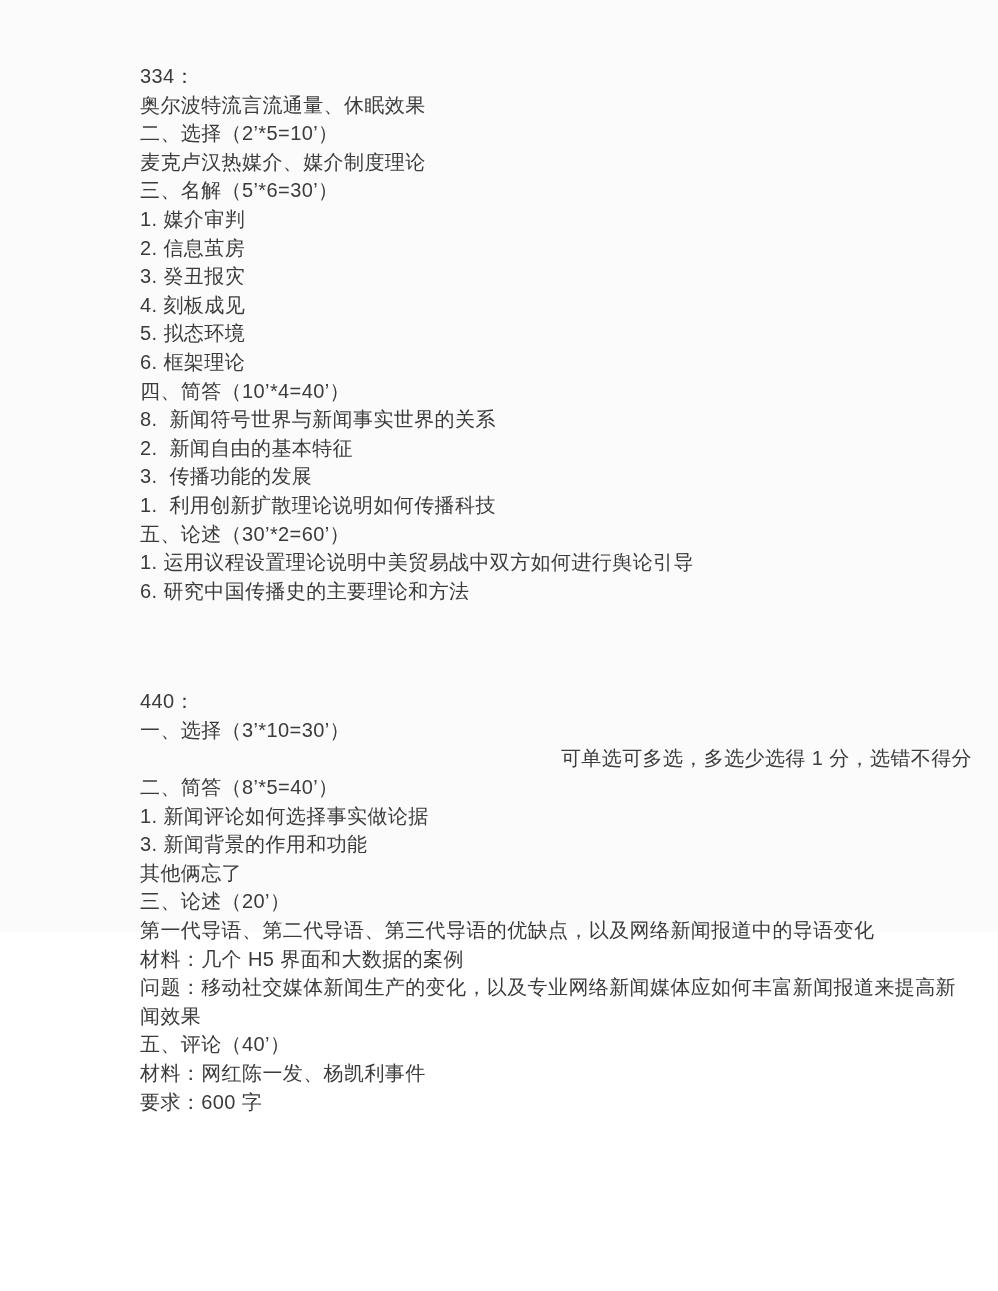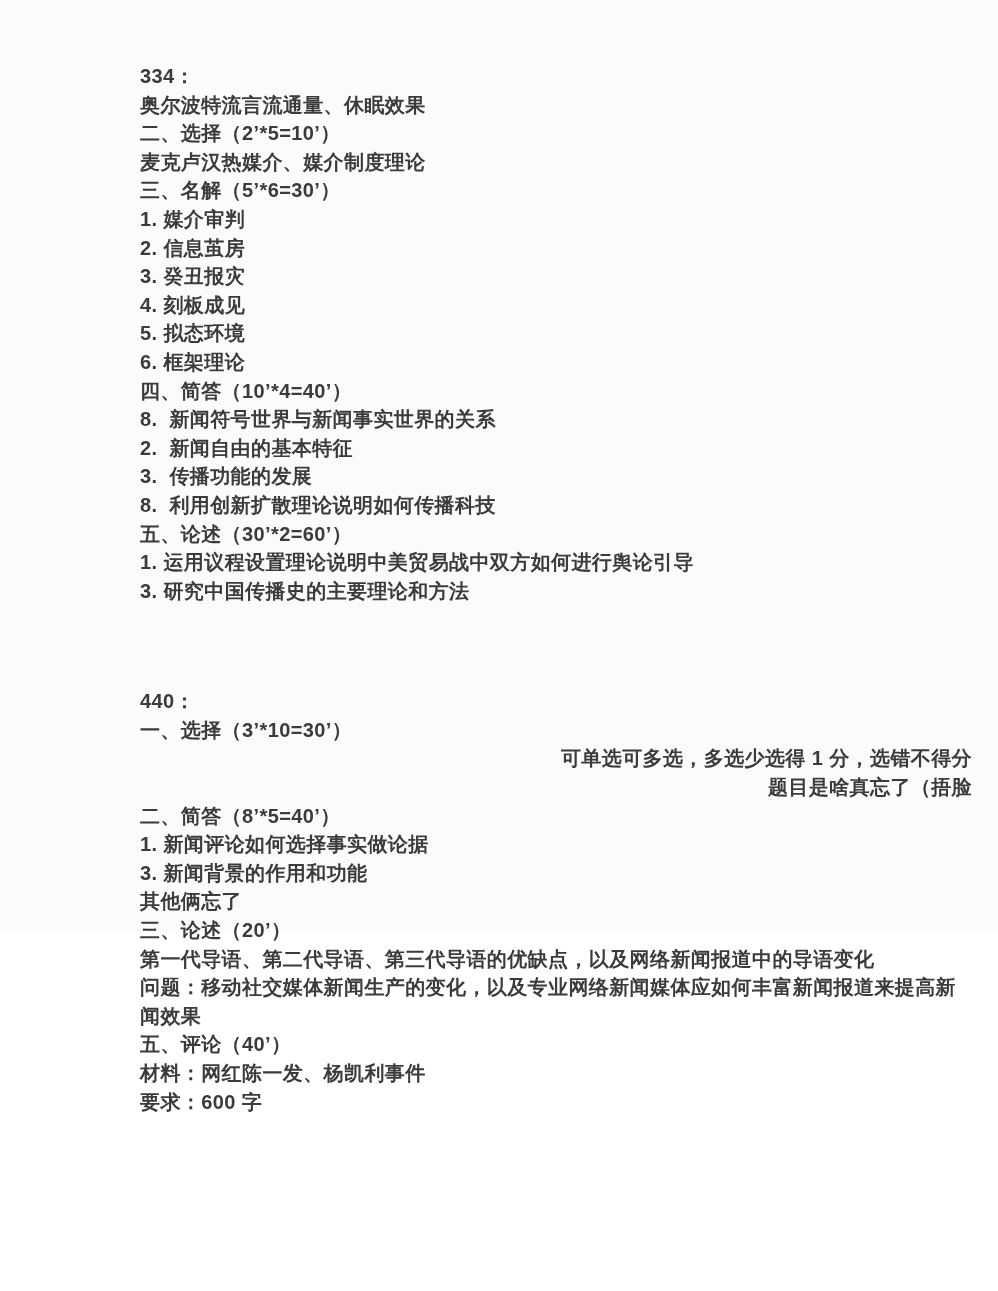--- a/index.html
+++ b/index.html
@@ -11,21 +11,20 @@
     height: 1291px;
     position: relative;
     overflow: hidden;
     font-family: "Liberation Sans", "DejaVu Sans", sans-serif;
   }
   #page {
     position: absolute;
     inset: 0;
     width: 998px;
     height: 932px;
-    font-weight: bold;
   }
   #content {
     position: absolute;
     left: 140px;
     top: 62px;
     width: 832px;
   }
   .section {
     display: block;
   }
@@ -57,36 +56,36 @@
         <div class="line">1. 媒介审判</div>
         <div class="line">2. 信息茧房</div>
         <div class="line">3. 癸丑报灾</div>
         <div class="line">4. 刻板成见</div>
         <div class="line">5. 拟态环境</div>
         <div class="line">6. 框架理论</div>
         <div class="line">四、简答（10’*4=40’）</div>
         <div class="line">8.  新闻符号世界与新闻事实世界的关系</div>
         <div class="line">2.  新闻自由的基本特征</div>
         <div class="line">3.  传播功能的发展</div>
-        <div class="line">8.  利用创新扩散理论说明如何传播科技</div>
+        <div class="line">1.  利用创新扩散理论说明如何传播科技</div>
         <div class="line">五、论述（30’*2=60’）</div>
         <div class="line">1. 运用议程设置理论说明中美贸易战中双方如何进行舆论引导</div>
-        <div class="line">3. 研究中国传播史的主要理论和方法</div>
+        <div class="line">6. 研究中国传播史的主要理论和方法</div>
       </div>
       <div class="section">
         <div class="line">440：</div>
         <div class="line">一、选择（3’*10=30’）</div>
         <div class="line indent">可单选可多选，多选少选得 1 分，选错不得分</div>
-        <div class="line indent">题目是啥真忘了（捂脸</div>
         <div class="line">二、简答（8’*5=40’）</div>
         <div class="line">1. 新闻评论如何选择事实做论据</div>
         <div class="line">3. 新闻背景的作用和功能</div>
         <div class="line">其他俩忘了</div>
         <div class="line">三、论述（20’）</div>
         <div class="line">第一代导语、第二代导语、第三代导语的优缺点，以及网络新闻报道中的导语变化</div>
+        <div class="line">材料：几个 H5 界面和大数据的案例</div>
         <div class="line">问题：移动社交媒体新闻生产的变化，以及专业网络新闻媒体应如何丰富新闻报道来提高新</div>
         <div class="line">闻效果</div>
         <div class="line">五、评论（40’）</div>
         <div class="line">材料：网红陈一发、杨凯利事件</div>
         <div class="line">要求：600 字</div>
       </div>
     </div>
 </div>
 
 </body></html>

